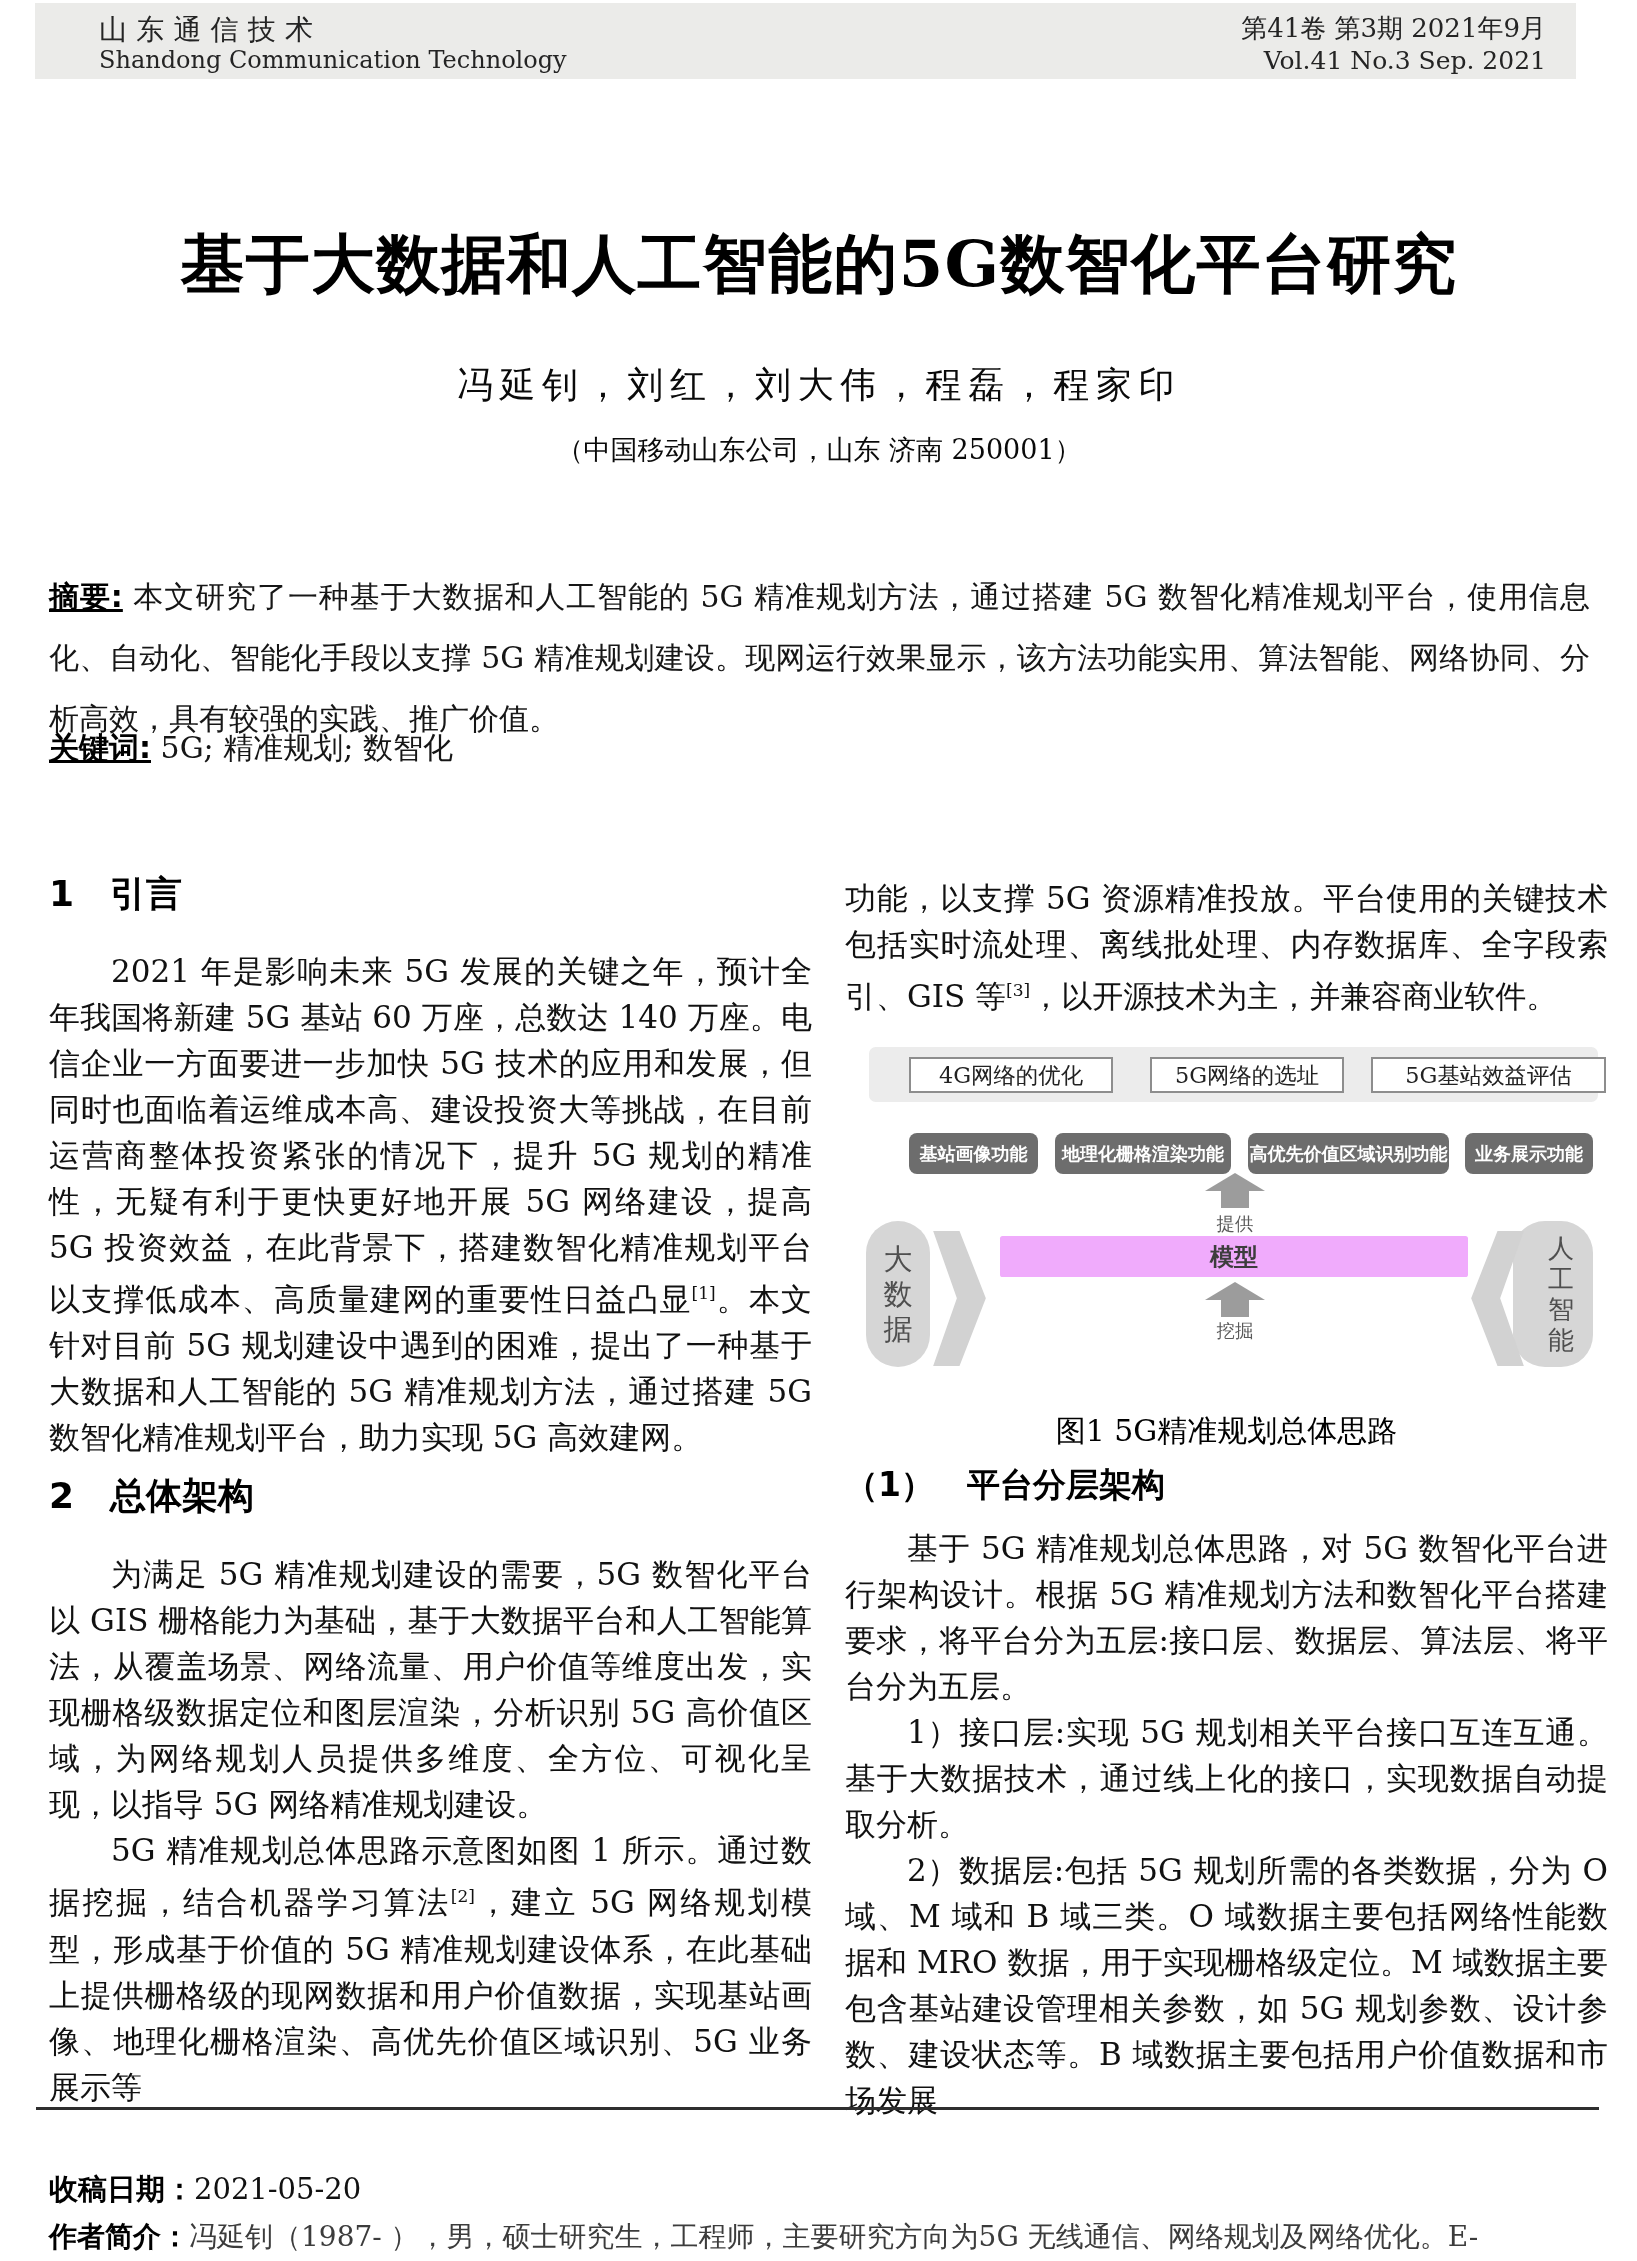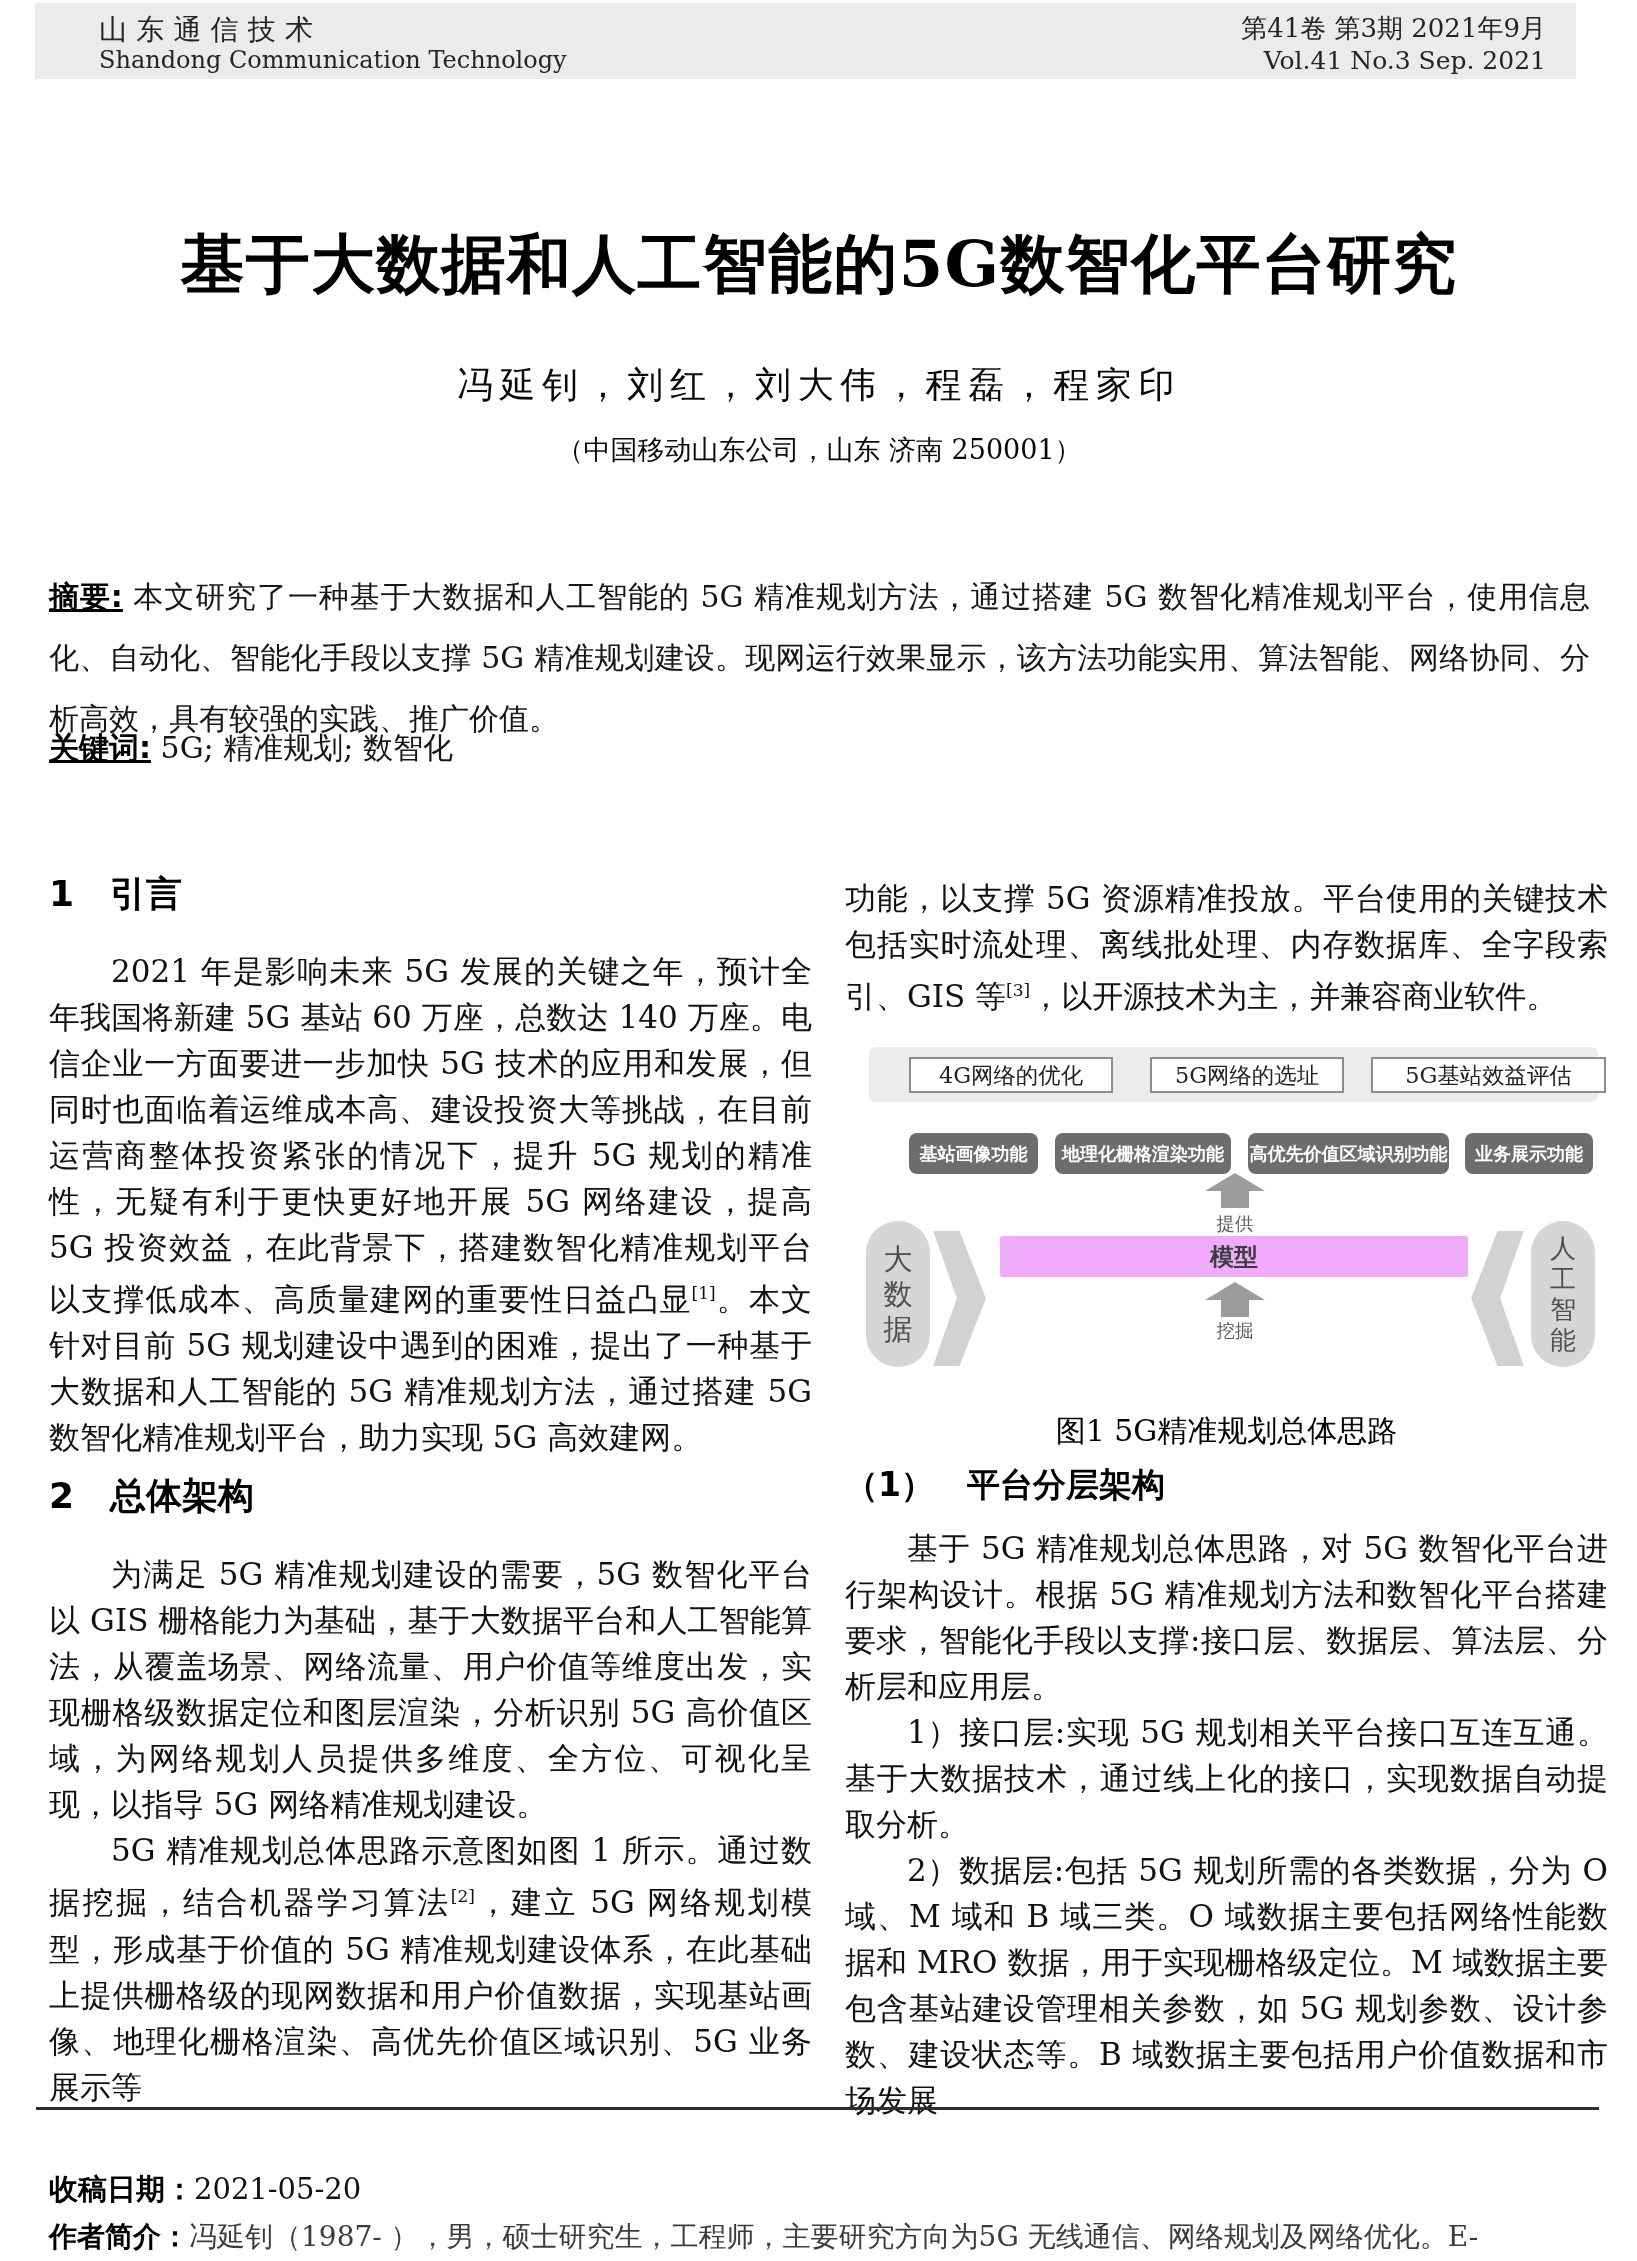--- a/index.html
+++ b/index.html
@@ -65,21 +65,21 @@
   .al1{top:164px;} .al2{top:271px;}
   .model{position:absolute;left:155px;top:189px;width:468px;height:41px;background:#f0abfc;border-radius:2.6px;
          display:flex;align-items:center;justify-content:center;font-size:24px;font-weight:bold;color:#3d3d3d;
          font-family:"DejaVu Sans","Liberation Sans",sans-serif;}
   .databox{position:absolute;left:153px;top:291px;width:476px;height:41px;border:3.3px dashed #161616;
            box-sizing:border-box;display:flex;align-items:center;justify-content:center;
            font-size:24px;font-weight:bold;color:#161616;background:#fff;
            font-family:"DejaVu Sans","Liberation Sans",sans-serif;}
   .capsule{position:absolute;top:174px;width:64px;height:146px;background:#d6d6d6;border-radius:32px;
            display:flex;align-items:center;justify-content:center;}
-  .cap-l{left:21px;} .cap-r{left:686px;}
+  .cap-l{left:21px;} .cap-r{left:668px;padding-left:16px;}
   .capsule span{display:block;width:33px;text-align:center;word-break:break-all;
                 font-family:"DejaVu Sans","Liberation Sans",sans-serif;color:#4f4f4f;}
   .cap-l span{font-size:29px;line-height:1.2;}
   .cap-r span{font-size:26px;line-height:1.18;}
   .chv{position:absolute;top:184px;width:53px;height:135px;}
   .chv-l{left:88px;} .chv-r{left:626px;}
 
   
   .rule{position:absolute;left:36px;top:2107px;width:1563px;height:3.3px;background:#2e2e2e;}
   .received{position:absolute;left:49px;top:2170px;font-size:29px;color:#111;}
@@ -154,21 +154,21 @@
         <span>人工智能</span>
       </div>
     <svg class="chv chv-r" viewBox="0 0 80 205" xmlns="http://www.w3.org/2000/svg">
       <polygon points="80,0 40,0 0,102 40,205 80,205 44,102" fill="#d2d2d2"></polygon>
     </svg>
   </div>
 
   <div class="figcaption">图1 5G精准规划总体思路</div>
 
   <h3 class="sub">（1）　平台分层架构</h3>
-  <p class="body">基于 5G 精准规划总体思路，对 5G 数智化平台进行架构设计。根据 5G 精准规划方法和数智化平台搭建要求，智能化手段以支撑:接口层、数据层、算法层、分析层和应用层。</p>
+  <p class="body">基于 5G 精准规划总体思路，对 5G 数智化平台进行架构设计。根据 5G 精准规划方法和数智化平台搭建要求，将平台分为五层:接口层、数据层、算法层、将平台分为五层。</p>
   <p class="body">1）接口层:实现 5G 规划相关平台接口互连互通。基于大数据技术，通过线上化的接口，实现数据自动提取分析。</p>
   <p class="body">2）数据层:包括 5G 规划所需的各类数据，分为 O 域、M 域和 B 域三类。O 域数据主要包括网络性能数据和 MRO 数据，用于实现栅格级定位。M 域数据主要包含基站建设管理相关参数，如 5G 规划参数、设计参数、建设状态等。B 域数据主要包括用户价值数据和市场发展</p>
 </div>
 
 <div class="rule"></div>
 <div class="received"><span class="lbl">收稿日期：</span><span>2021-05-20</span>
 </div>
 <div class="bio"><span class="lbl">作者简介：</span><span>冯延钊（1987- ），男，硕士研究生，工程师，主要研究方向为5G 无线通信、网络规划及网络优化。E-mail:fengyanzhao@sd.chinamobile.com</span>
 </div>
 

